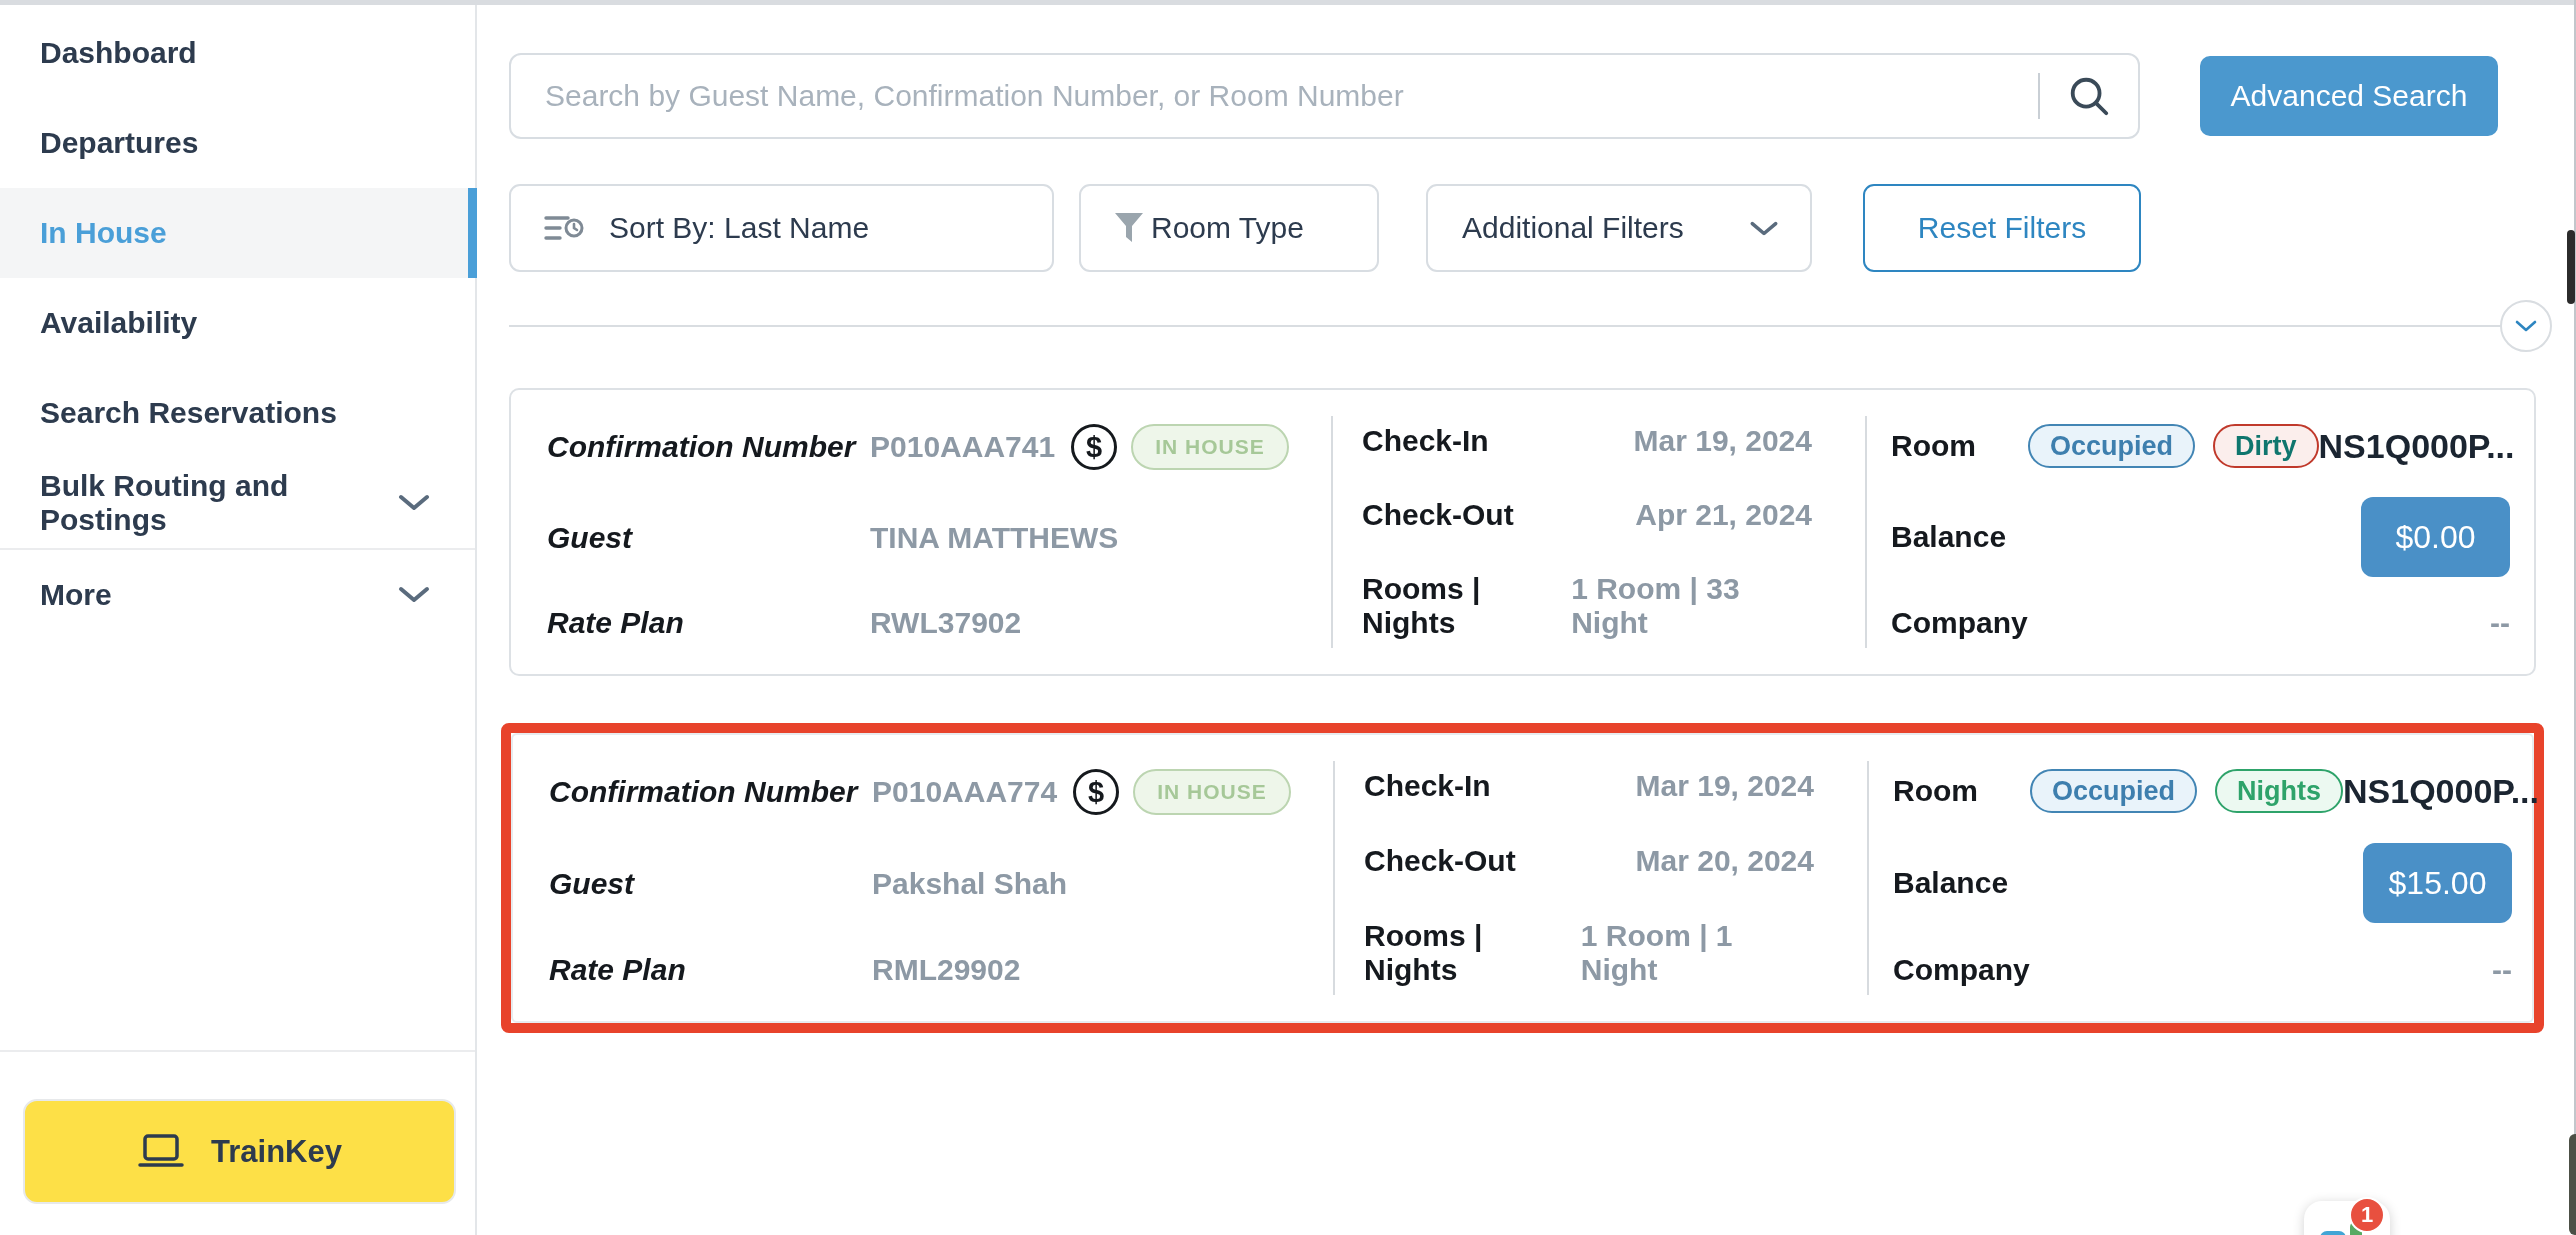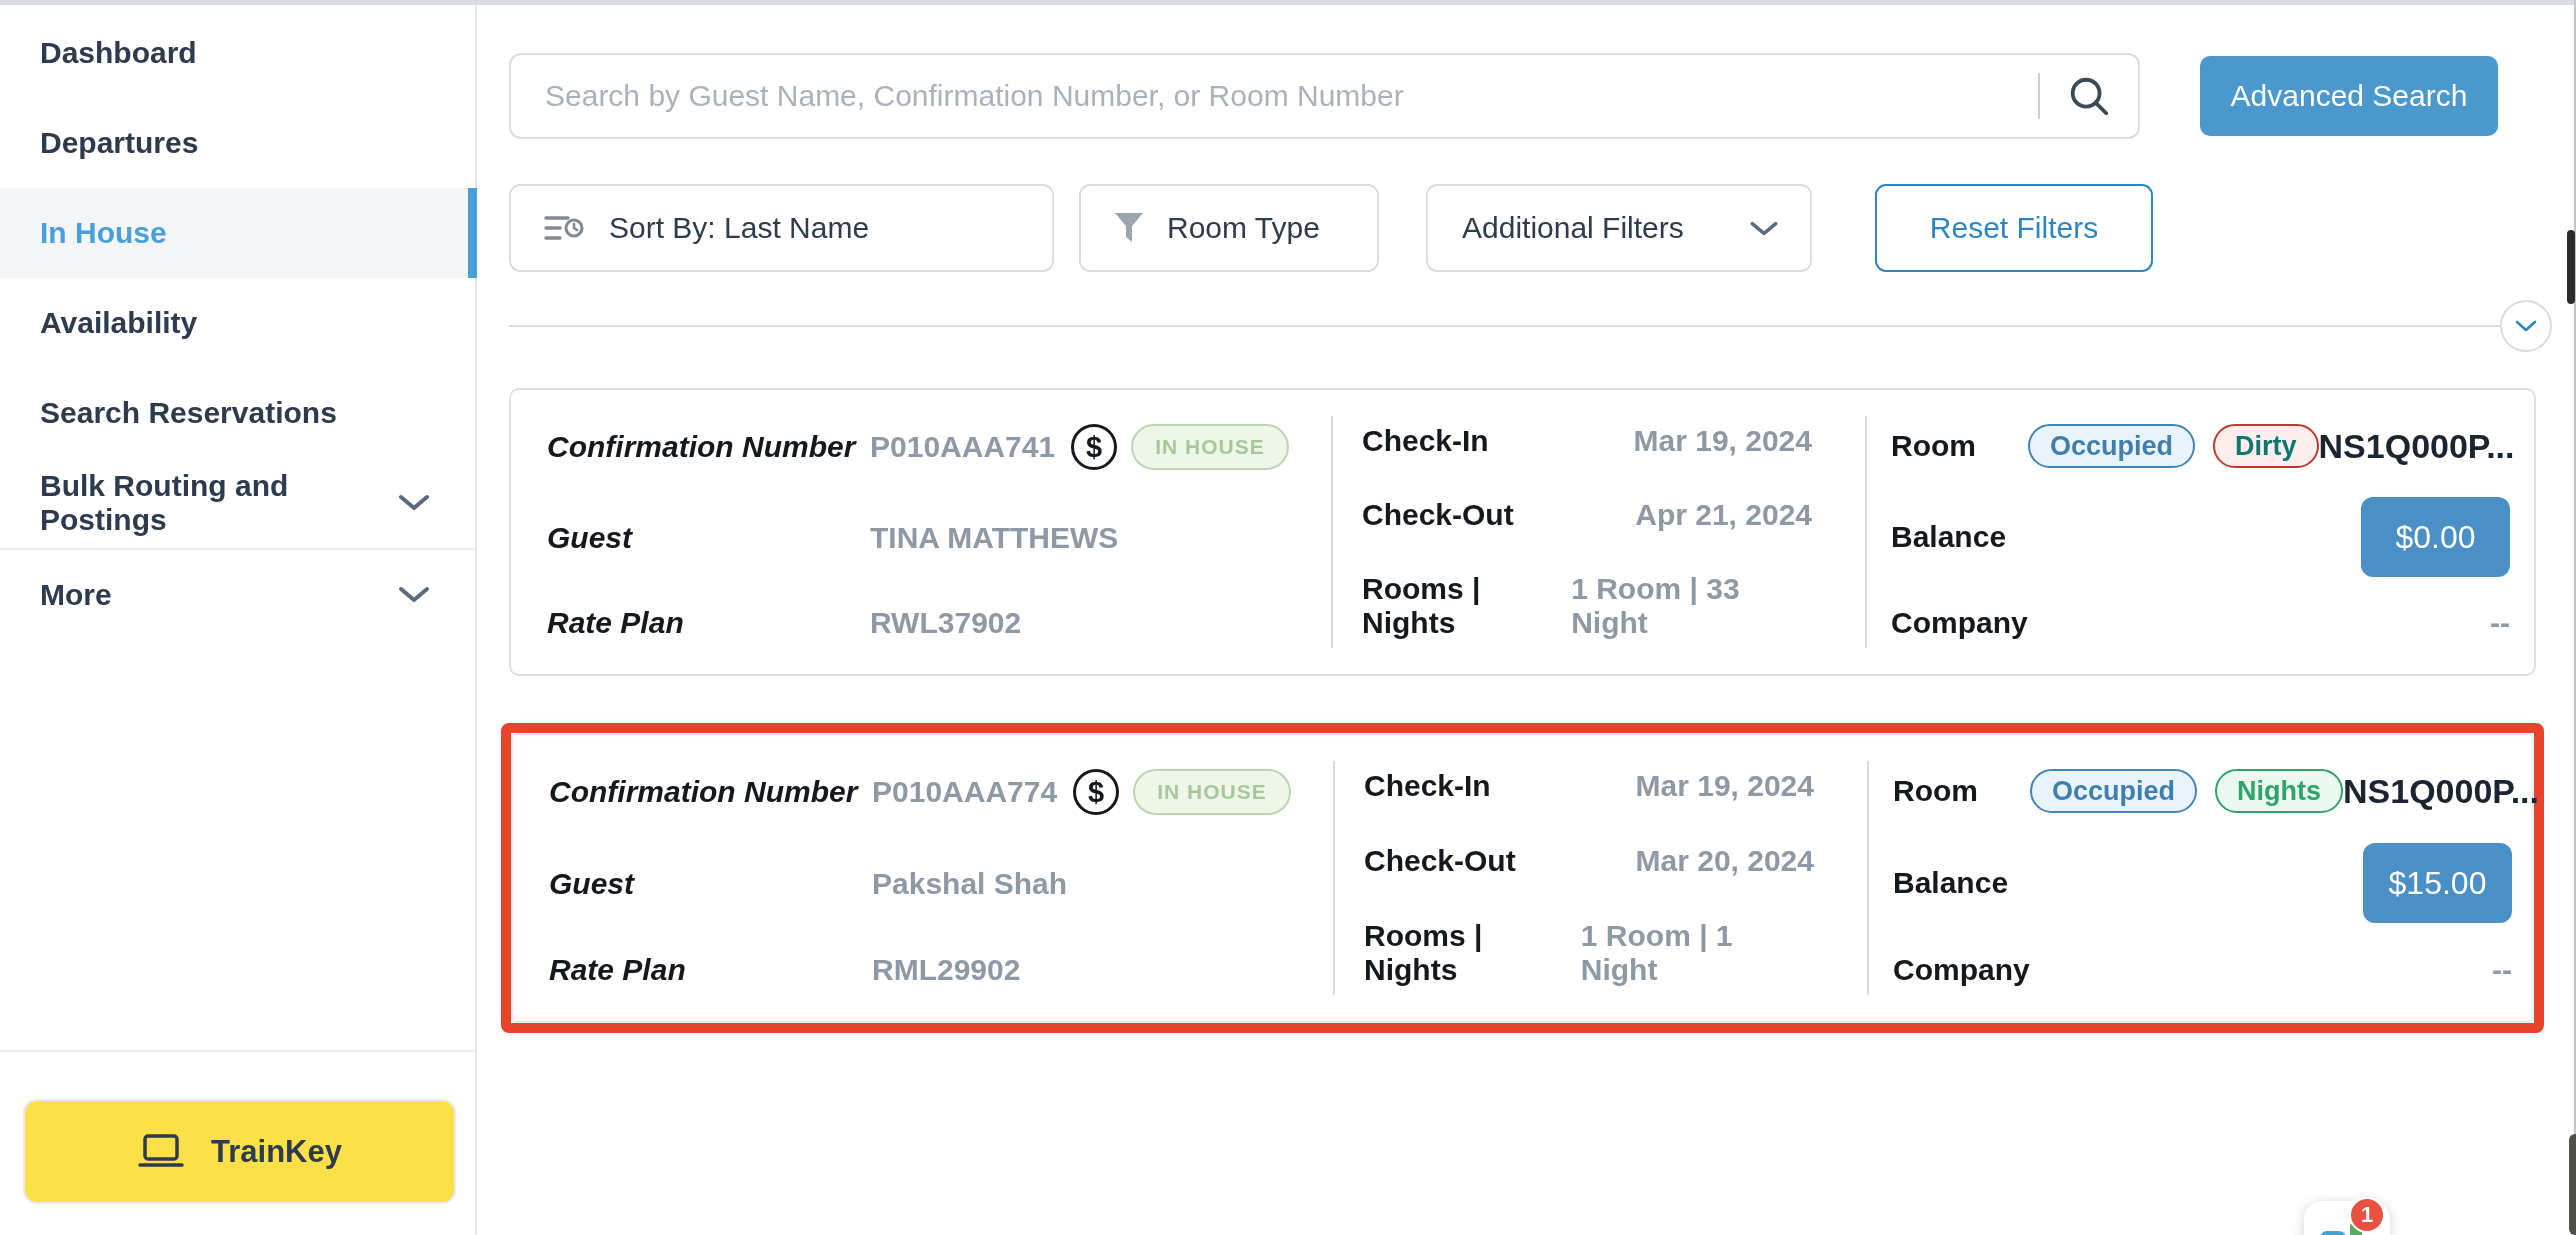--- a/index.html
+++ b/index.html
@@ -37,24 +37,24 @@
   .search-icon { margin-right:26px; cursor:pointer; display:flex; }
   .advanced-btn { position:absolute; left:2200px; top:56px; width:298px; height:80px;
                   background:#4b98ce; color:#fff; font-size:30px; border:none; border-radius:10px;
                   display:flex; align-items:center; justify-content:center; cursor:pointer; font-family:inherit; }
 
   
   .filter-btn { position:absolute; top:184px; height:88px; background:#fff;
                 border:2px solid #d8dde2; border-radius:11px; box-sizing:border-box;
                 display:flex; align-items:center; font-size:30px; color:#2d3b4e; cursor:pointer; }
   #sort-btn { left:509px; width:545px; padding-left:32px; gap:24px; }
-  #roomtype-btn { left:1079px; width:300px; padding-left:32px; gap:22px; }
+  #roomtype-btn { left:1079px; width:300px; padding-left:32px; gap:6px; }
   #addfilters-btn { left:1426px; width:386px; padding:0 30px 0 34px; }
   #addfilters-btn .chev { margin-left:auto; }
-  #reset-btn { left:1863px; width:278px; border:2px solid #2e86c1; color:#2e86c1; justify-content:center;margin-left:12px; }
+  #reset-btn { left:1863px; width:278px; border:2px solid #2e86c1; color:#2e86c1; justify-content:center; }
 
   .list-divider { position:absolute; left:509px; top:325px; width:1993px; height:2px; background:#d9dde1; }
   .collapse-circle { position:absolute; left:2500px; top:300px; width:52px; height:52px;
                      border:2px solid #d9dde1; border-radius:50%; background:#fff; box-sizing:border-box;
                      display:flex; align-items:center; justify-content:center; cursor:pointer; }
 
   
   .res-card { position:absolute; background:#fff; border:2px solid #dde1e5; border-radius:10px; box-sizing:border-box; cursor:pointer; }
   #card1 { left:509px; top:388px; width:2027px; height:288px; }
   .highlight-box { position:absolute; left:501px; top:723px; width:2043px; height:310px;

